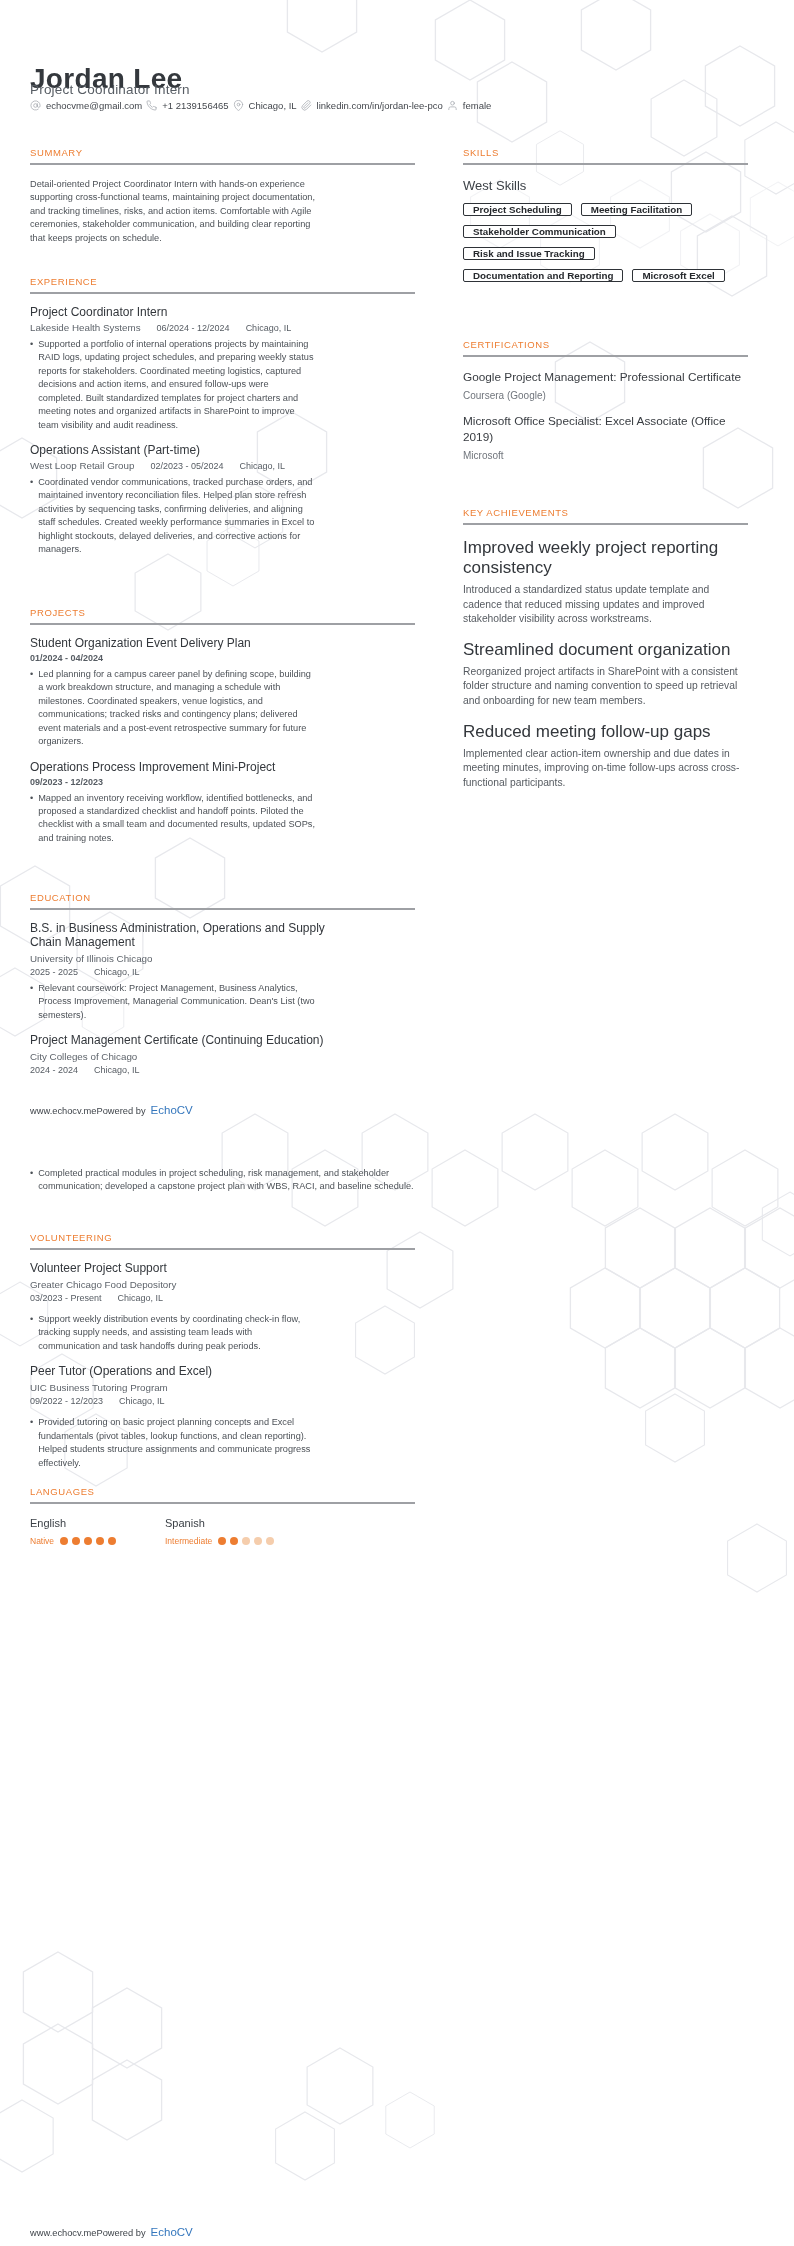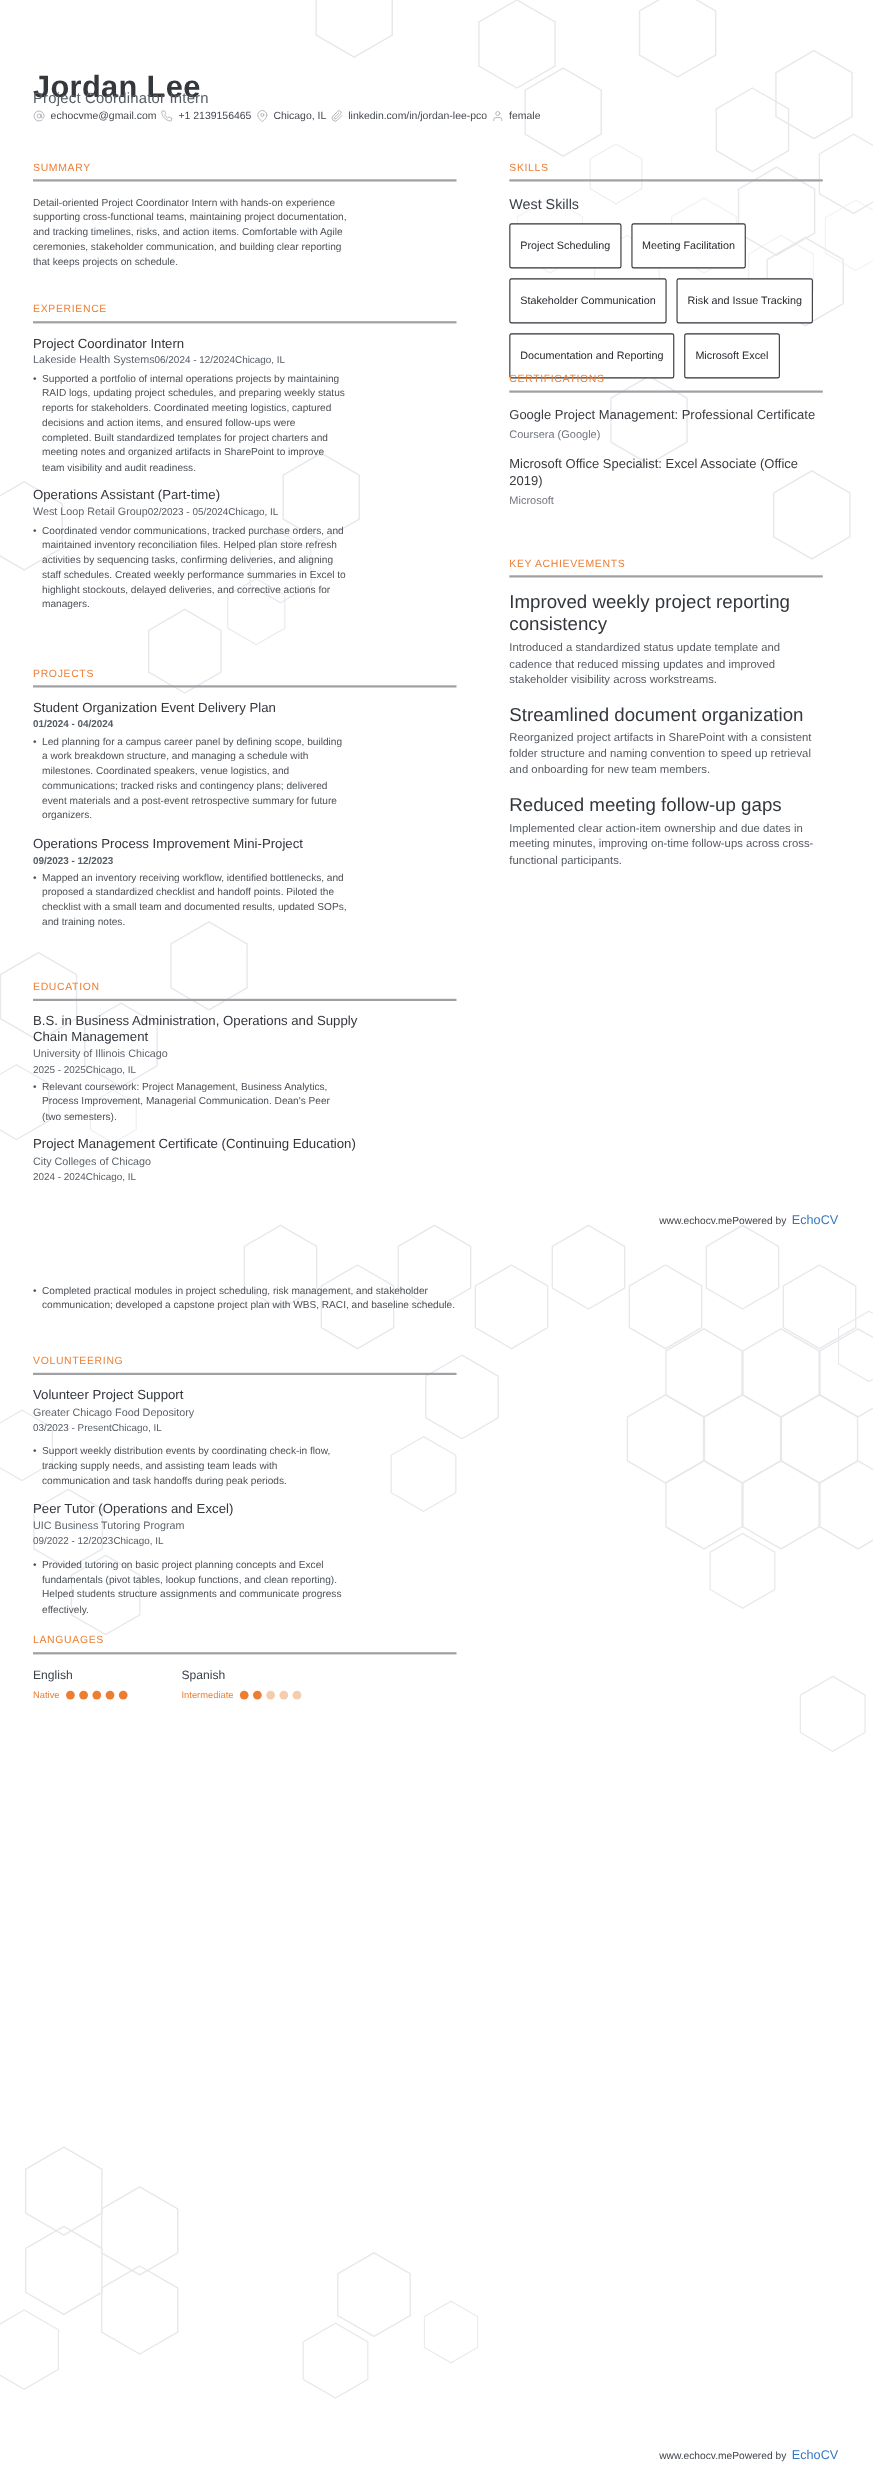--- a/index.html
+++ b/index.html
@@ -20,47 +20,47 @@
   .sec-h{font-size:9.5px;letter-spacing:.6px;color:var(--accent,#ED7D31);}
   .sec-rule{height:2px;background:var(--rule,#9EA0A4);margin-top:5px;}
   .lc .sec-rule{width:385px;}
   .rc .sec-rule{width:285px;}
   #sec-summary{top:147px;} #sec-experience{top:276px;} #sec-projects{top:607px;} #sec-education{top:892px;}
   #sec-skills{top:147px;} #sec-certs{top:339px;} #sec-achievements{top:507px;}
   #edu-cont{top:1162px;left:30px;width:385px;}
   #sec-volunteering{top:1232px;} #sec-languages{top:1486px;}
   
   .item-title{font-size:12px;color:#33373c;margin-top:11px;width:300px;}
-  .meta-line{display:flex;align-items:baseline;margin-top:3px;}
+  .meta-line{display:flex;align-items:baseline;gap:16px;margin-top:3px;}
   .company,.school,.org{font-size:9.8px;color:#5e646b;}
   .school,.org{margin-top:4px;}
   .dates,.loc{font-size:9px;color:#565c63;}
   .dates-solo{font-size:9px;color:#565c63;margin-top:3px;font-weight:bold;}
   .body-text{font-size:9.2px;line-height:1.46;color:#4c5157;width:286px;margin-top:13px;}
   .bullet{display:flex;gap:5px;width:286px;font-size:9.2px;line-height:1.46;color:#4c5157;margin-top:5px;}
   .bullet .b{flex:0 0 auto;}
   
   .core-label{font-size:13px;color:#3c4147;margin-top:13px;}
   .chips{display:flex;flex-wrap:wrap;gap:9px;margin-top:10px;width:292px;}
-  .chip{border:1.3px solid #2e3237;border-radius:2px;padding:14px 9px;font-weight:normal;
+  .chip{border:1.3px solid #2e3237;border-radius:2px;padding:0 9px;font-weight:bold;
         font-size:9.8px;color:#26292d;background:#fff;}
   .cert-name{font-size:11.8px;color:#383c41;line-height:1.3;margin-top:13px;}
   .cert-issuer{font-size:10px;color:#70757c;margin-top:5px;}
   .ach-title{font-size:17px;color:#33373c;margin-top:13px;}
   .ach-text{font-size:10.3px;line-height:1.42;color:#565b61;margin-top:5px;}
   
   .langs{display:flex;margin-top:13px;}
   .lang1{width:135px;}
   .lang-name{font-size:11px;color:#3c4147;}
   .lang-row{display:flex;align-items:center;gap:4px;margin-top:7px;}
   .lang-level{font-size:8.5px;color:var(--accent,#ED7D31);margin-right:2px;}
   .dot{width:8px;height:8px;border-radius:50%;background:var(--dot-empty,#F5CDAC);display:inline-block;}
   .dot.filled{background:var(--dot-filled,#ED7D31);}
   
-  .footer{position:absolute;left:30px;right:32px;display:flex;justify-content:flex-end;
+  .footer{position:absolute;left:30px;right:32px;display:flex;justify-content:flex-start;
           align-items:baseline;z-index:1;}
   #footer1{top:1104px;} #footer2{top:2226px;}
   .f-site{font-size:9.3px;color:#3f444a;}
   .f-powered{font-size:9.3px;color:#3f444a;display:flex;gap:5px;align-items:baseline;}
   .f-brand{font-size:11.5px;color:var(--brand-blue,#3577BD);}
 </style>
 </head>
 <body>
 
 <div class="canvas">
@@ -240,21 +240,21 @@
 
     <div>
       <div class="item-title">B.S. in Business Administration, Operations and Supply Chain Management</div>
       <div class="school">University of Illinois Chicago</div>
       <div class="meta-line">
         <span class="dates">2025 - 2025</span>
         <span class="loc">Chicago, IL</span>
       </div>
       <div class="bullet">
         <span class="b">•</span>
-        <span>Relevant coursework: Project Management, Business Analytics, Process Improvement, Managerial Communication. Dean's Peer (two semesters).</span>
+        <span>Relevant coursework: Project Management, Business Analytics, Process Improvement, Managerial Communication. Dean's List (two semesters).</span>
       </div>
     </div>
 
     <div>
       <div class="item-title">Project Management Certificate (Continuing Education)</div>
       <div class="school">City Colleges of Chicago</div>
       <div class="meta-line">
         <span class="dates">2024 - 2024</span>
         <span class="loc">Chicago, IL</span>
       </div>

